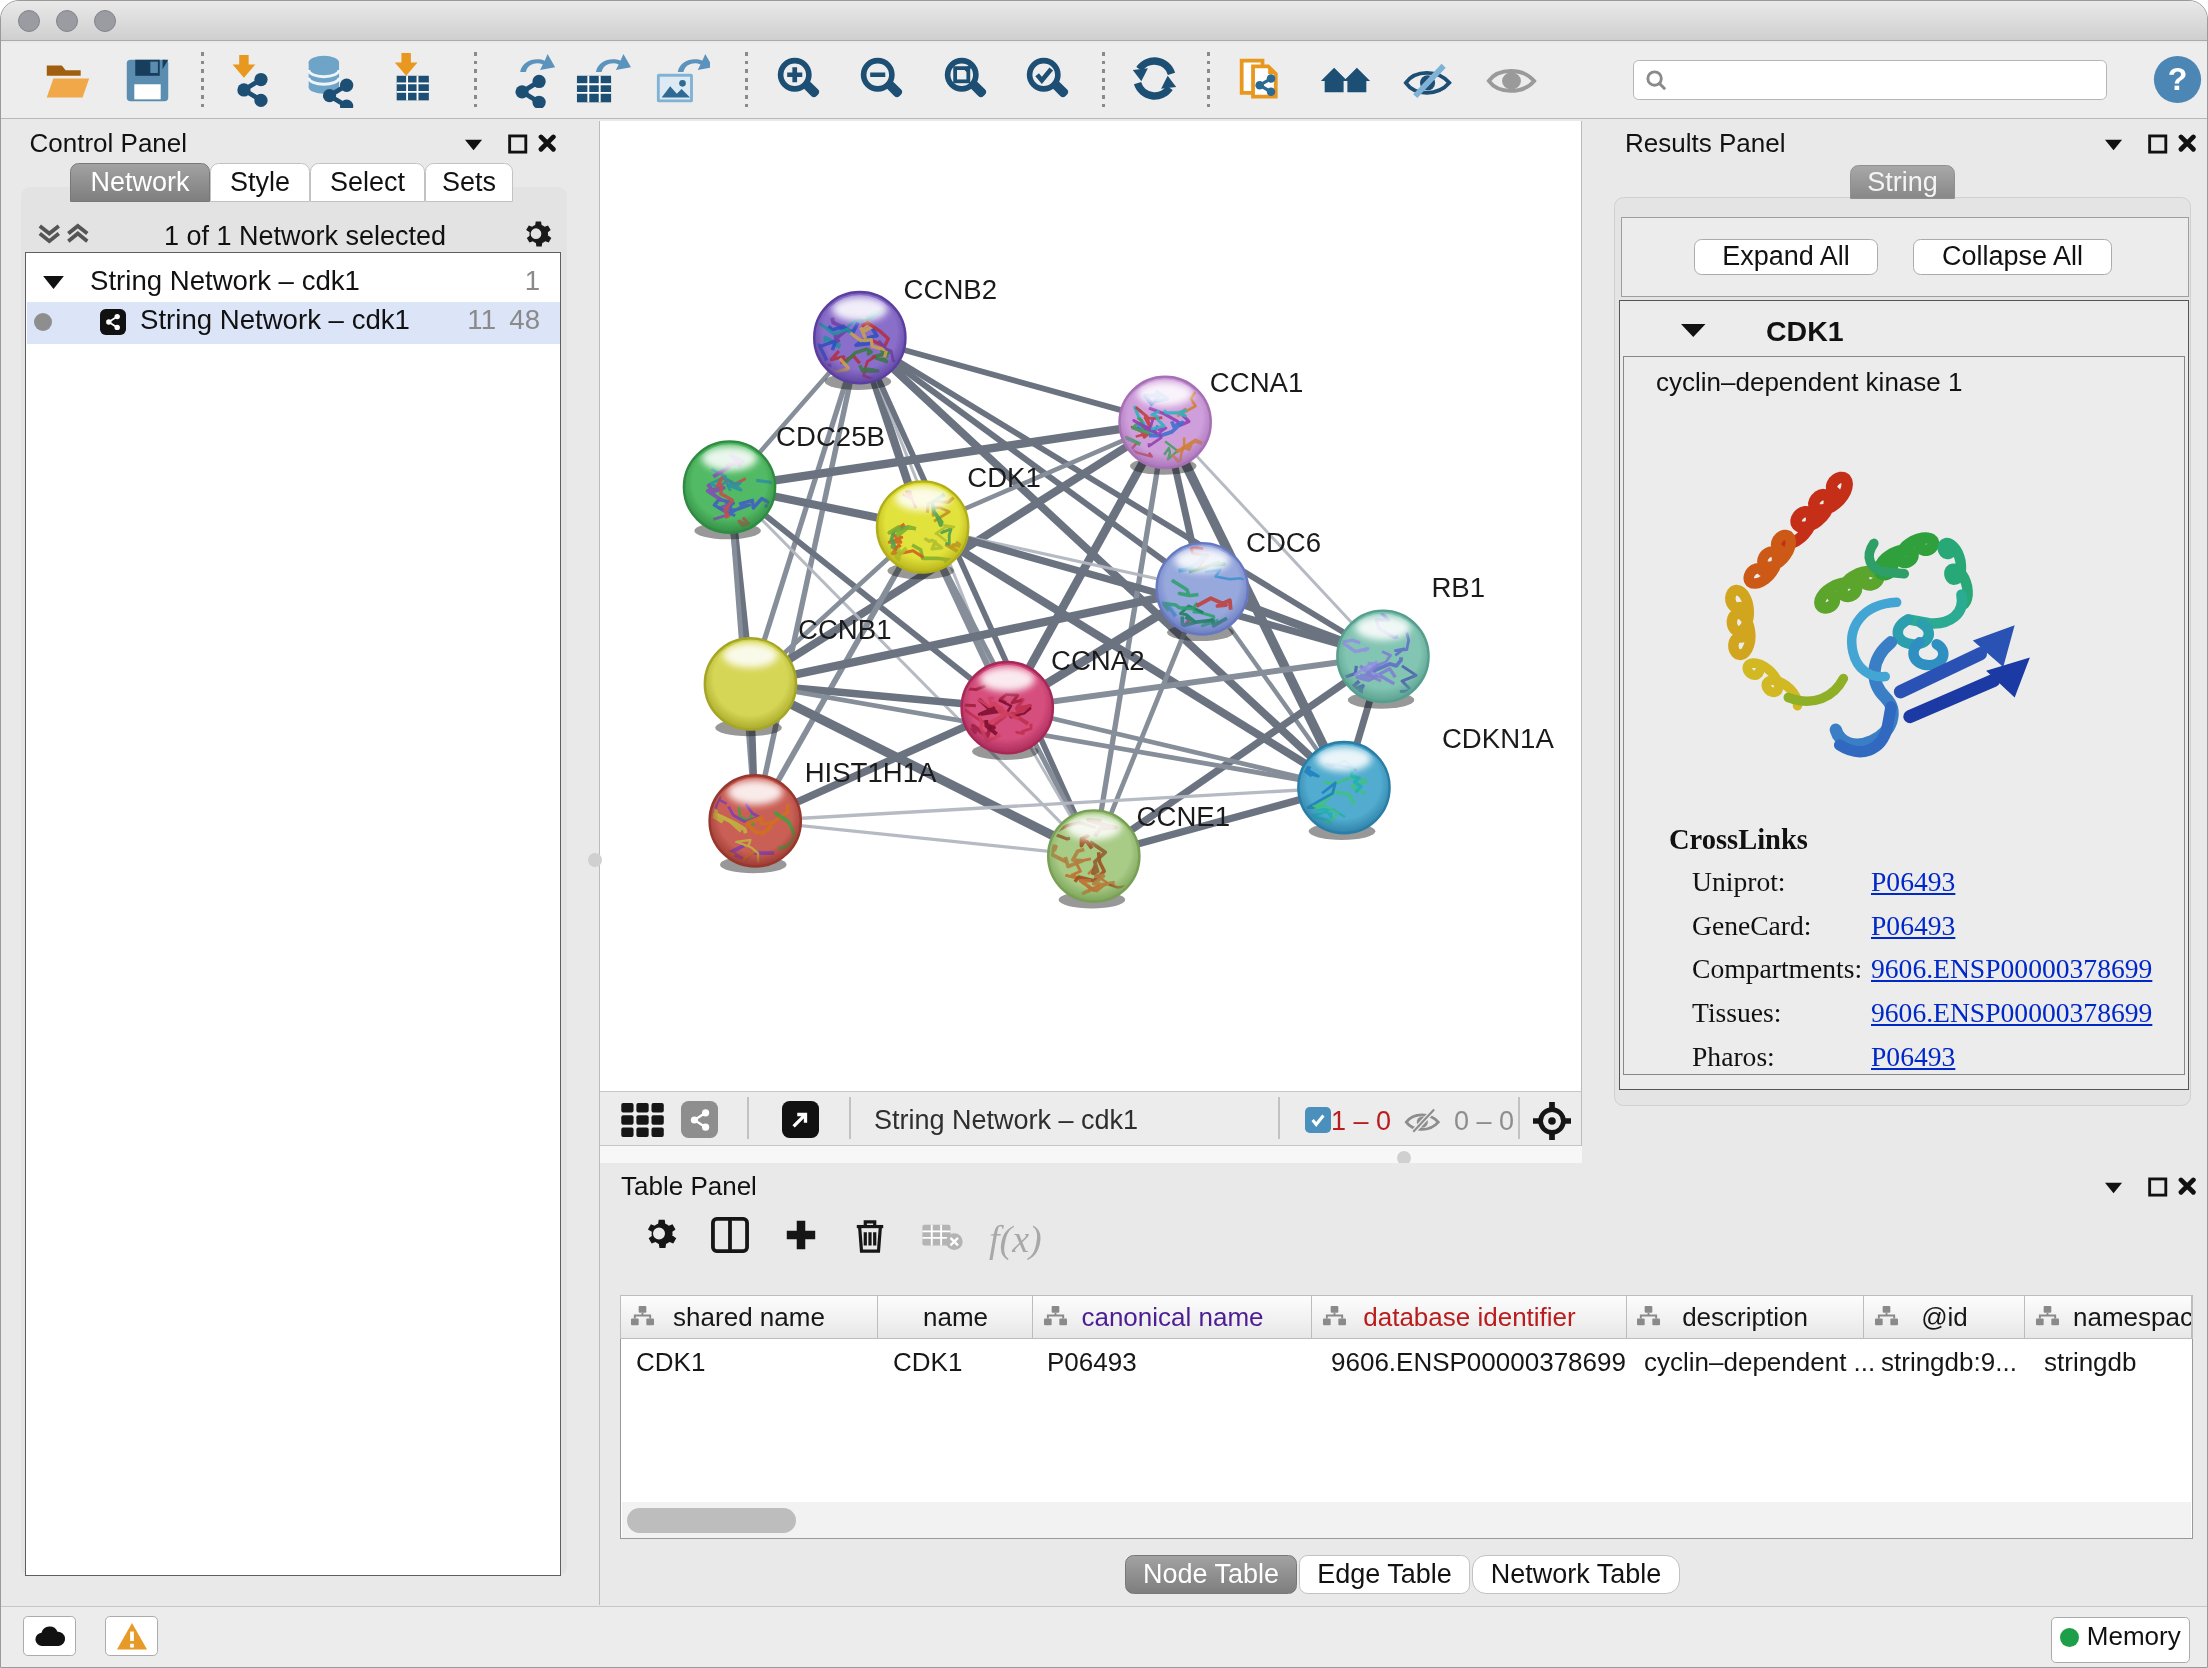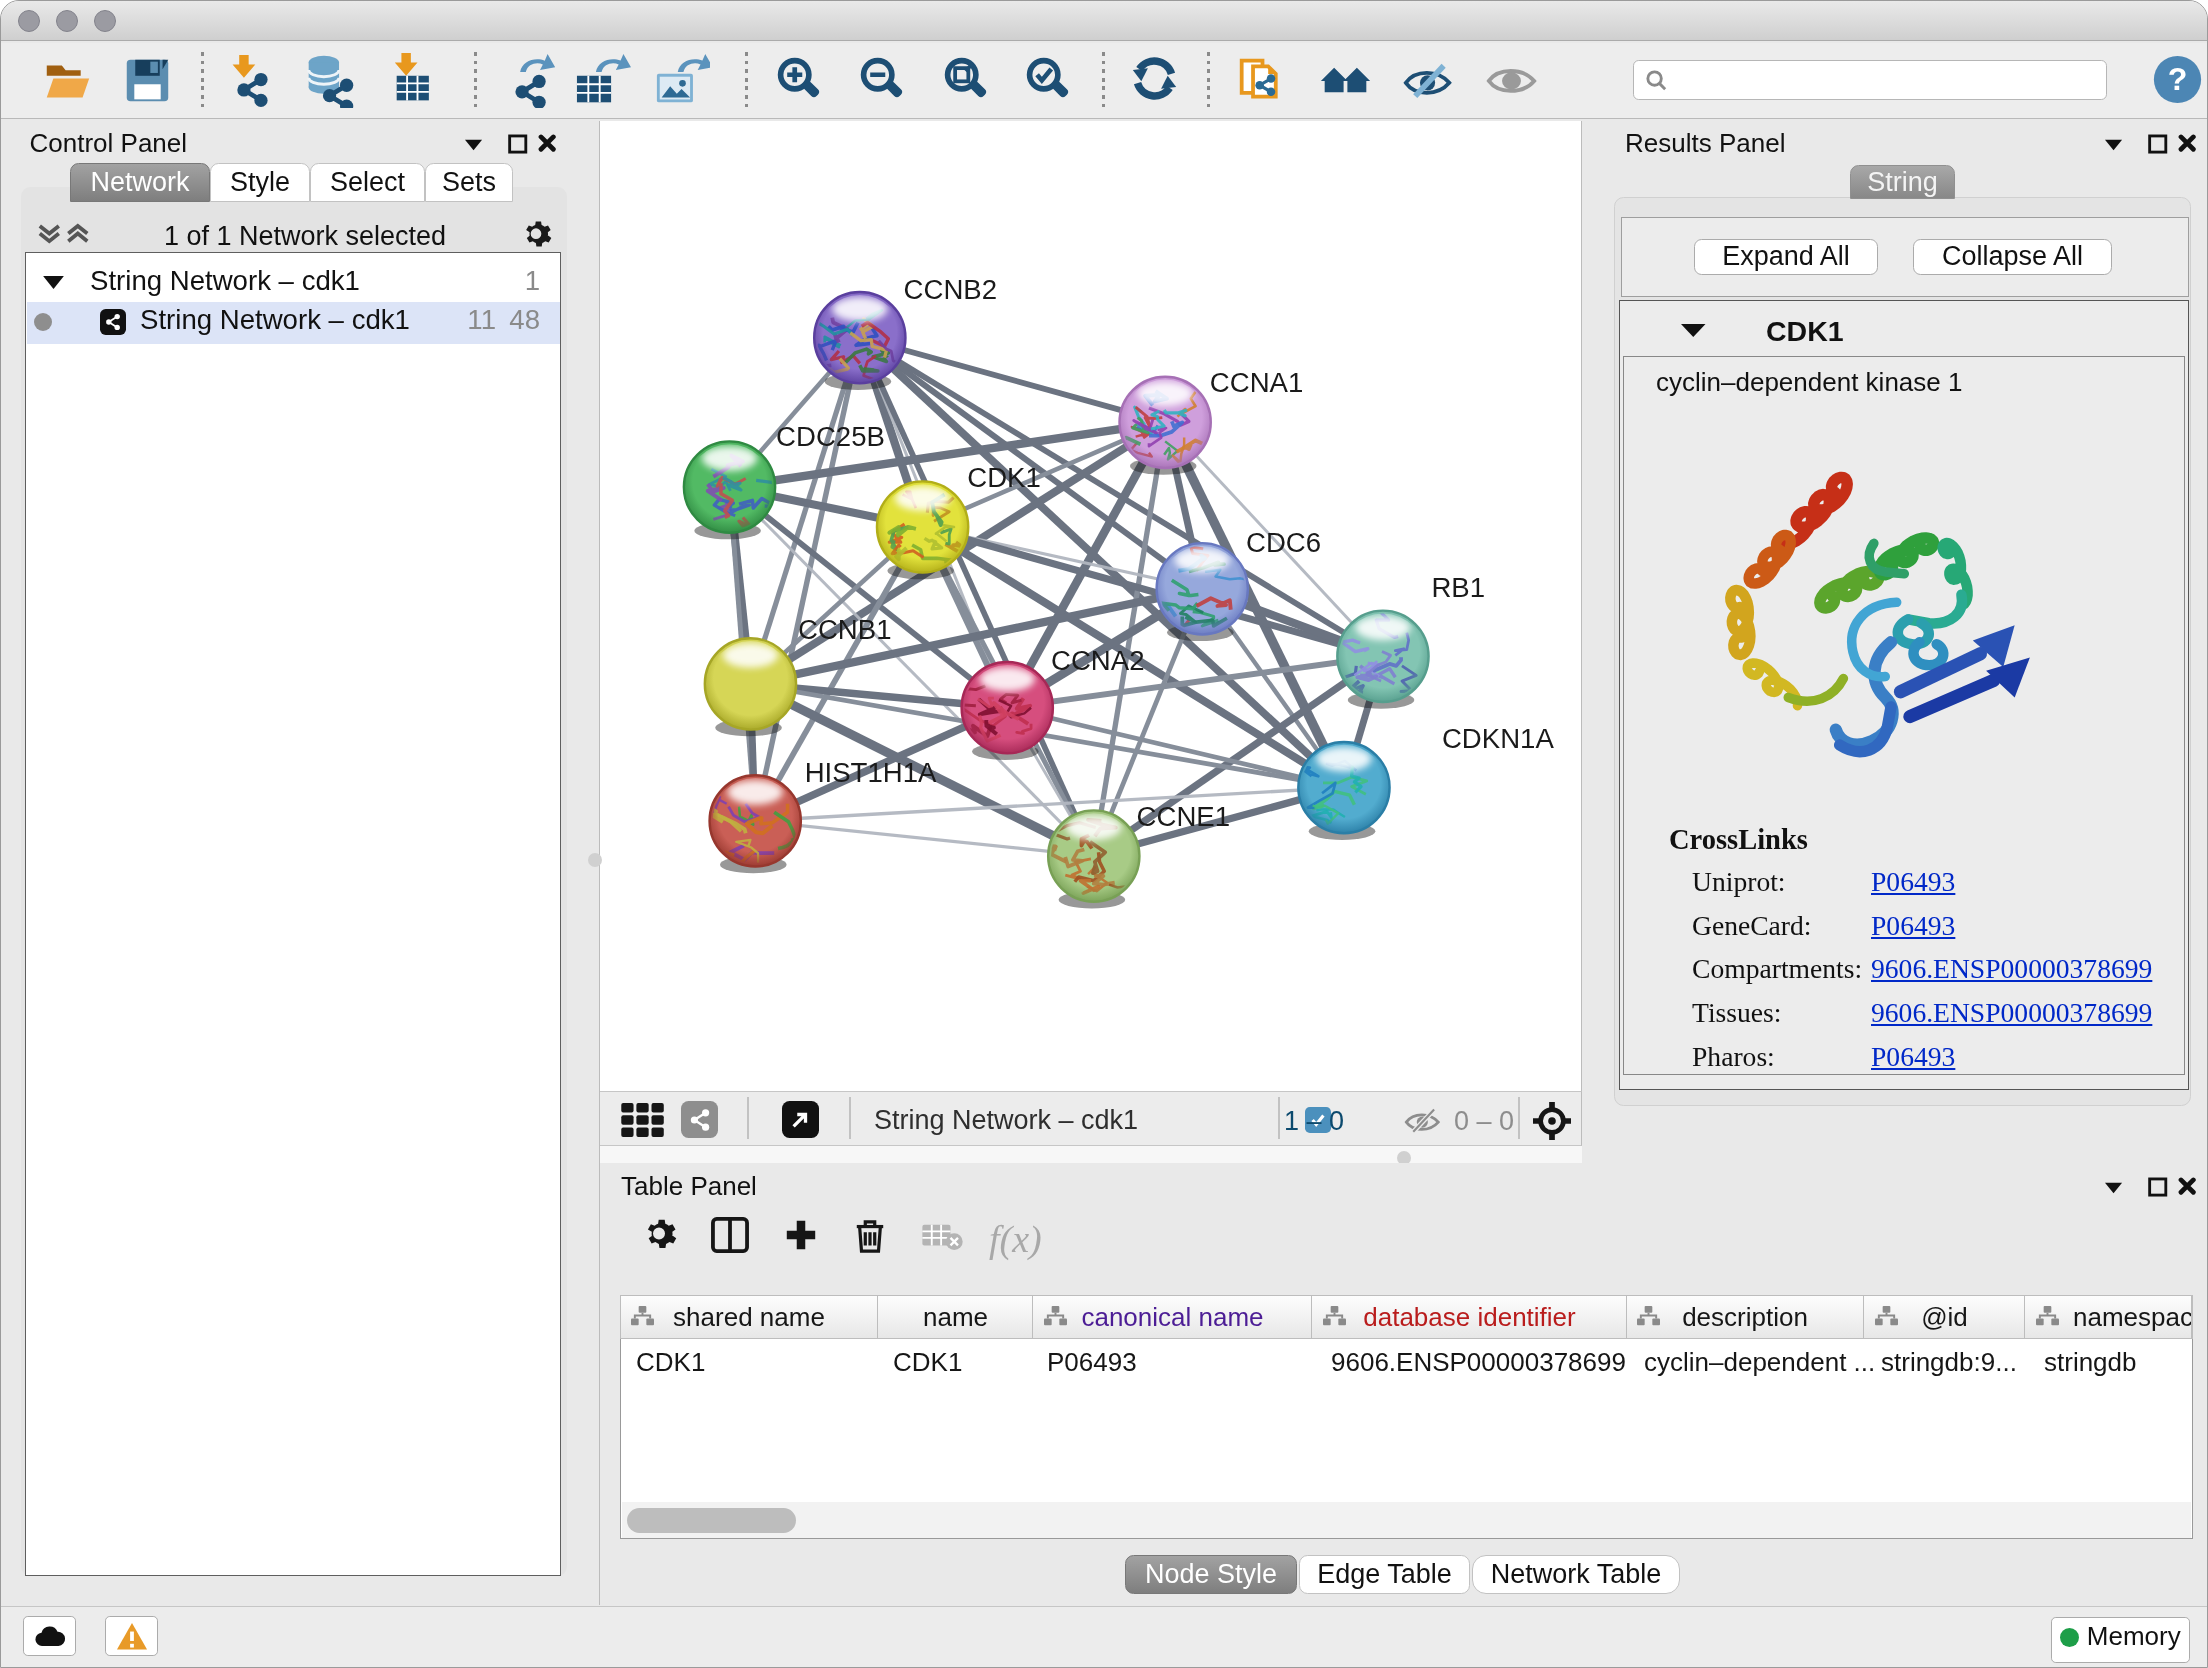--- a/index.html
+++ b/index.html
@@ -666,21 +666,21 @@
 <svg class="abs" width="22" height="22" viewBox="0 0 24 24" style="left:788px;top:1108px">
       <path d="M5 19 L17 7 M9 6 h9 v9" stroke="#fff" stroke-width="3.6" fill="none"></path>
     </svg>
 <div class="nsep" style="left:848px;top:1096px"></div>
 <div class="abs" style="left:873px;top:1104px;font-size:27px;color:#2e2e2e">String Network – cdk1</div>
 <div class="nsep" style="left:1277px;top:1096px"></div>
 <div class="abs" style="left:1304px;top:1106px;width:26px;height:26px;background:#4b90bd;border-radius:4.8px"></div>
 <svg class="abs" width="18" height="18" viewBox="0 0 20 20" style="left:1308px;top:1110px">
       <path d="M4 10 l4 5 8 -10" stroke="#fff" stroke-width="3.4" fill="none"></path>
     </svg>
-<div class="abs" style="left:1283px;top:1105px;font-size:27px;color:#0c4a6e">1 – 0</div>
+<div class="abs" style="left:1330px;top:1105px;font-size:27px;color:#b91c1c">1 – 0</div>
 <svg class="abs" width="40" height="32" viewBox="0 0 56 46" style="left:1402px;top:1103px">
       <path d="M4 26 C14 12 38 12 50 26 C38 40 14 40 4 26 z" fill="none" stroke="#8d8d8d" stroke-width="4"></path>
       <circle cx="27" cy="26" r="8" fill="#8d8d8d"></circle>
       <path d="M14 40 L44 8" stroke="#ececec" stroke-width="7"></path>
       <path d="M14 40 L44 8" stroke="#8d8d8d" stroke-width="3"></path>
     </svg>
 <div class="abs" style="left:1453px;top:1105px;font-size:27px;color:#8d8d8d">0 – 0</div>
 <div class="nsep" style="left:1517px;top:1096px"></div>
 <svg class="abs" width="38" height="38" viewBox="0 0 40 40" style="left:1532px;top:1101px">
       <g stroke="#161616" fill="none">
@@ -854,21 +854,21 @@
     </div>
     <div class="abs" style="left:635px;top:1346px;font-size:26px;color:#161616">CDK1</div>
     <div class="abs" style="left:892px;top:1346px;font-size:26px;color:#161616">CDK1</div>
     <div class="abs" style="left:1046px;top:1346px;font-size:26px;color:#161616">P06493</div>
     <div class="abs" style="left:1330px;top:1346px;font-size:26px;color:#161616">9606.ENSP00000378699</div>
     <div class="abs" style="left:1643px;top:1346px;font-size:26px;color:#161616">cyclin–dependent ...</div>
     <div class="abs" style="left:1880px;top:1346px;font-size:26px;color:#161616">stringdb:9...</div>
     <div class="abs" style="left:2043px;top:1346px;font-size:26px;color:#161616">stringdb</div>
 <div class="abs" style="left:621px;top:1501px;width:1569px;height:36px;background:#f2f2f2"></div>
 <div class="abs" style="left:626px;top:1507px;width:169px;height:25px;background:#bdbdbd;border-radius:12.4px"></div>
-<div class="abs tab tabsel" style="left:1124px;top:1554px;width:172px;border-radius:8.6px">Node Style</div>
+<div class="abs tab tabsel" style="left:1124px;top:1554px;width:172px;border-radius:8.6px">Node Table</div>
 <div class="abs tab" style="left:1298px;top:1554px;width:171px;border-radius:8.6px">Edge Table</div>
 <div class="abs tab" style="left:1471px;top:1554px;width:208px;border-radius:14px">Network Table</div>
 
 <div class="abs statusbar"></div>
 <div class="btn" style="left:22px;top:1615px;width:53px;height:40px;border-radius:4.8px"><svg width="32" height="23" viewBox="0 0 34 24" style="margin-top:7.6px">
         <path d="M9 22 a7 7 0 0 1 -1 -14 a9 9 0 0 1 17 -1 a6.5 6.5 0 0 1 1 15 z" fill="#111"></path>
       </svg></div>
 <div class="btn" style="left:104px;top:1615px;width:53px;height:40px;border-radius:4.8px"><svg width="32" height="28.5" viewBox="0 0 34 30" style="margin-top:4.8px">
         <path d="M17 1 L33 29 H1 z" fill="#e89a28"></path>
         <rect x="15" y="10" width="4" height="10" fill="#fff"></rect>

